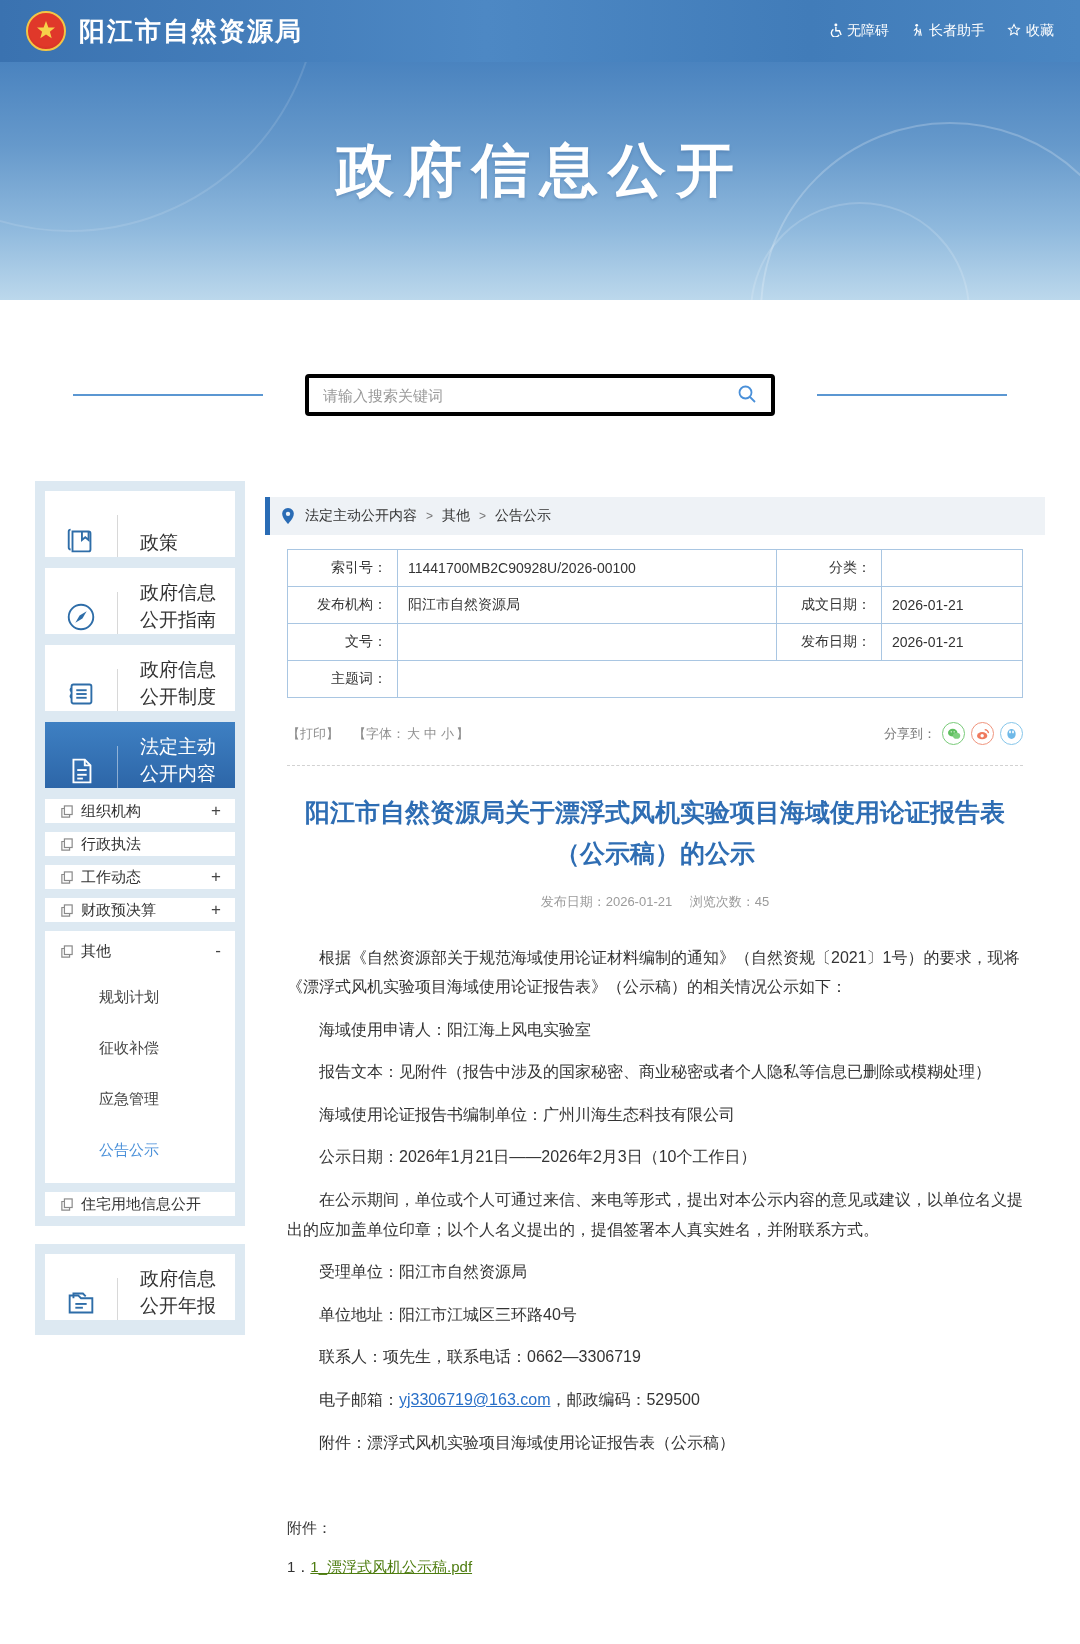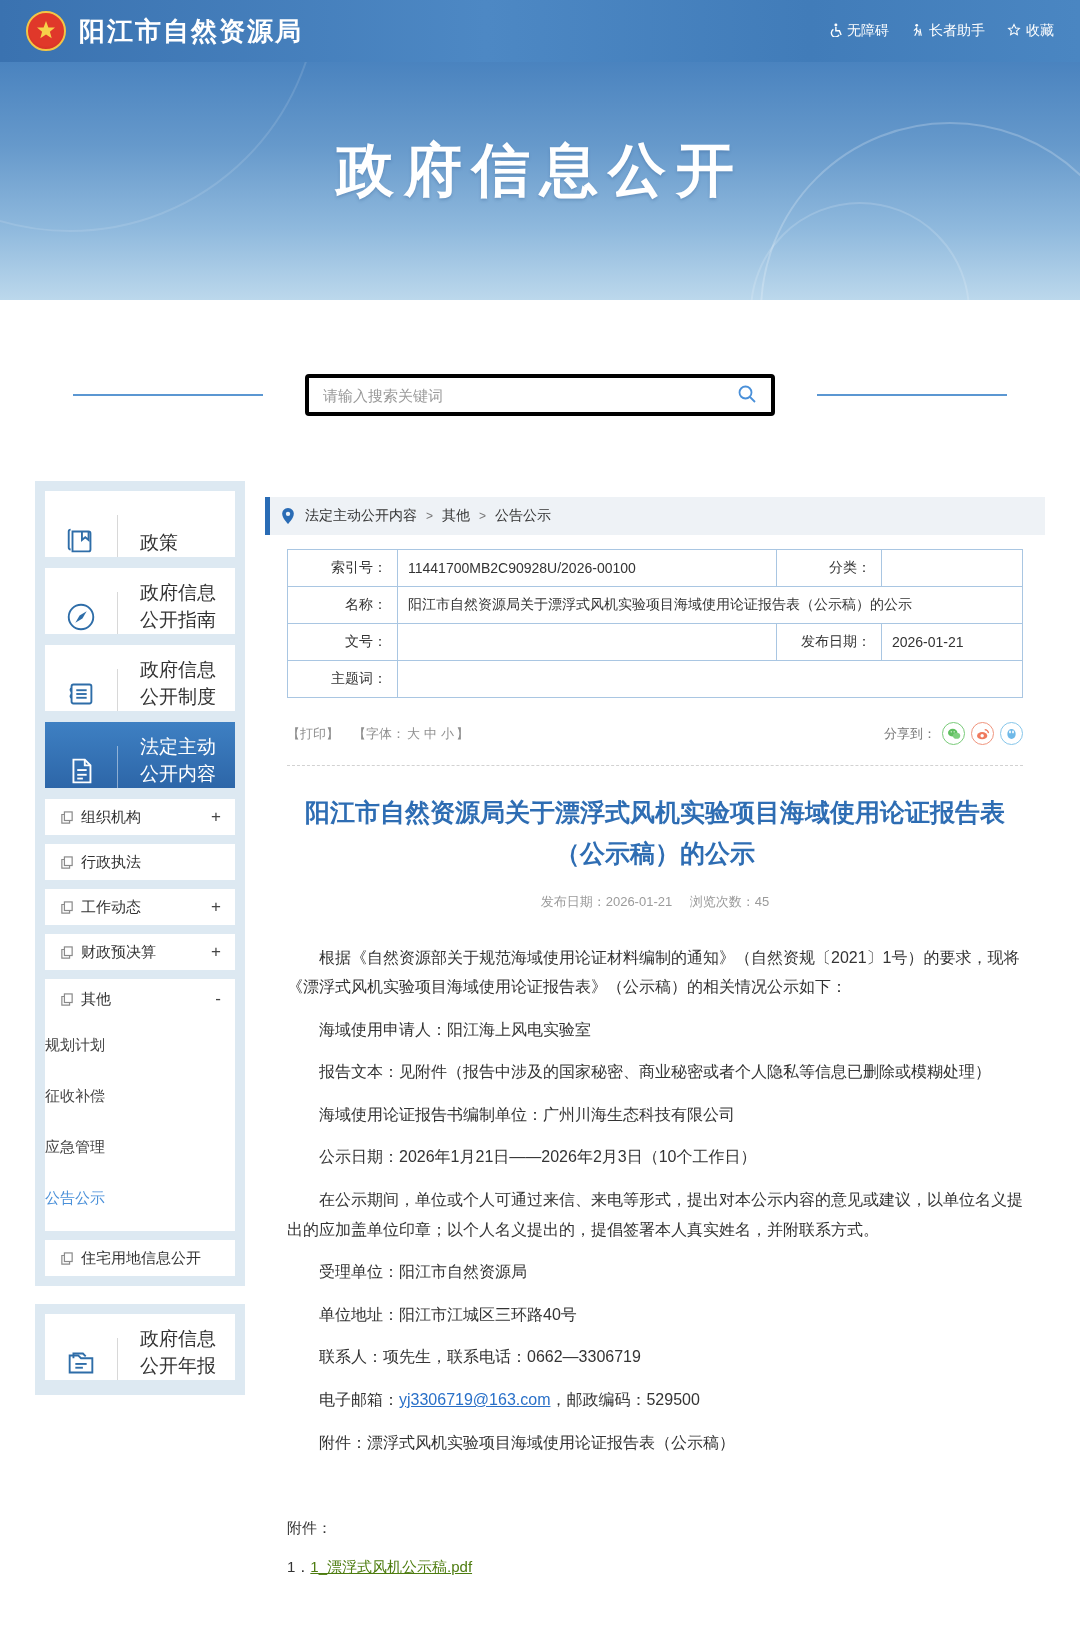--- a/index.html
+++ b/index.html
@@ -59,32 +59,32 @@
     background:#fff; height:66px; display:flex; align-items:flex-end; margin-bottom:11px; cursor:pointer;
   }
   .side-big .icn { width:72px; display:flex; justify-content:center; color:#2e6da8; }
   .side-big .vdiv { width:1px; height:42px; background:#d8d8d8; }
   .side-big .lbl { margin-left:22px; width:86px; font-size:19px; color:#333; line-height:1.45; }
   .side-big.active { background:linear-gradient(180deg,#3e80c3 0%,#2d66a8 100%); }
   .side-big.active .icn { color:#fff; }
   .side-big.active .vdiv { background:rgba(255,255,255,0.45); }
   .side-big.active .lbl { color:#fff; }
   .sub-item {
-    background:#fff; height:36px; margin-bottom:9px; display:flex; align-items:center;
+    background:#fff; height:24px; margin-bottom:9px; display:flex; align-items:center;
     padding:0 14px 0 16px; font-size:15px; color:#333; cursor:pointer;
   }
   .sub-item .doc-ic { margin-right:8px; display:flex; color:#8a8a8a; }
   .sub-item .toggle { margin-left:auto; font-size:17px; color:#444; }
   .sub-group { background:#fff; margin-bottom:9px; padding-bottom:8px; }
   .sub-group .grp-head {
     height:40px; display:flex; align-items:center; padding:0 14px 0 16px; font-size:15px; color:#333; cursor:pointer;
   }
   .sub-group .grp-head .doc-ic { margin-right:8px; display:flex; color:#8a8a8a; }
   .sub-group .grp-head .toggle { margin-left:auto; font-size:17px; color:#444; }
-  .sub-group .child { display:block; line-height:51px; font-size:15px; color:#444; cursor:pointer; }
+  .sub-group .child { display:block; padding-left:54px; line-height:51px; font-size:15px; color:#444; cursor:pointer; }
   .sub-group .child.active { color:#4a90d9; }
   .sub-item.last { margin-bottom:0; }
   
   .content-col { flex:1; min-width:0; padding-top:16px; padding-bottom:40px; }
   .breadcrumb {
     background:#eef2f6; border-left:5px solid #2a6cb5; height:38px;
     display:flex; align-items:center; padding:0 12px; font-size:14px; color:#333; gap:9px;
   }
   .breadcrumb .pin { display:flex; margin-right:2px; }
   .breadcrumb .sep { color:#777; font-size:12px; }
@@ -345,22 +345,24 @@
 
     <table class="doc-table">
       <tbody>
           <tr>
         <td class="lab">索引号：</td>
         <td class="val">11441700MB2C90928U/2026-00100</td>
         <td class="lab2">分类：</td>
         <td class="val"></td>
       </tr>
       <tr>
-        <td class="lab">名称：</td>
-        <td class="val" colspan="3">阳江市自然资源局关于漂浮式风机实验项目海域使用论证报告表（公示稿）的公示</td>
+        <td class="lab">发布机构：</td>
+        <td class="val">阳江市自然资源局</td>
+        <td class="lab2">成文日期：</td>
+        <td class="val">2026-01-21</td>
       </tr>
       <tr>
         <td class="lab">文号：</td>
         <td class="val"></td>
         <td class="lab2">发布日期：</td>
         <td class="val">2026-01-21</td>
       </tr>
       <tr>
         <td class="lab">主题词：</td>
         <td class="val" colspan="3"></td>

